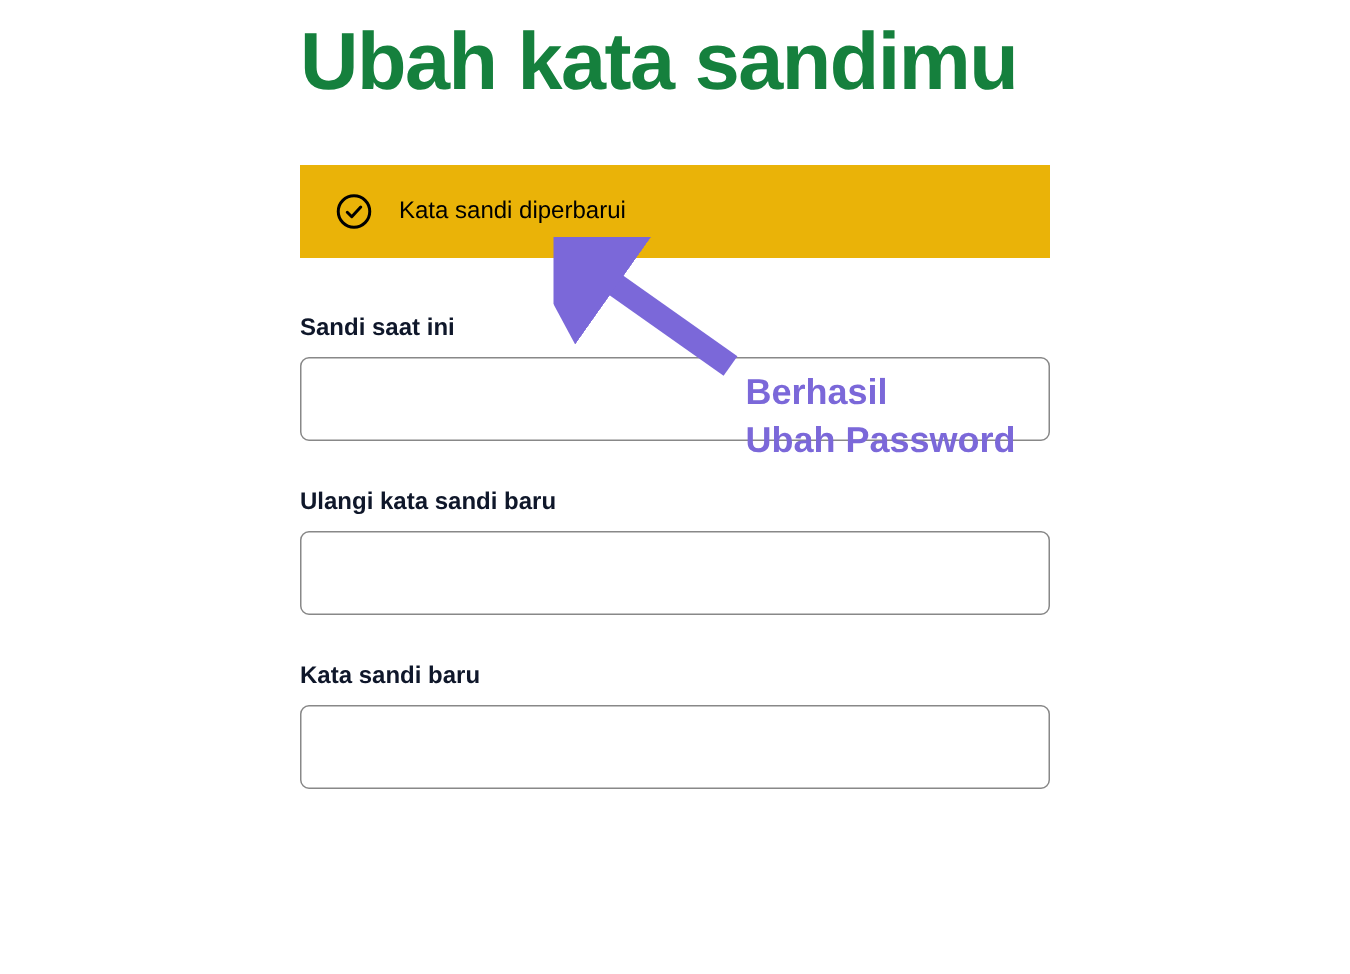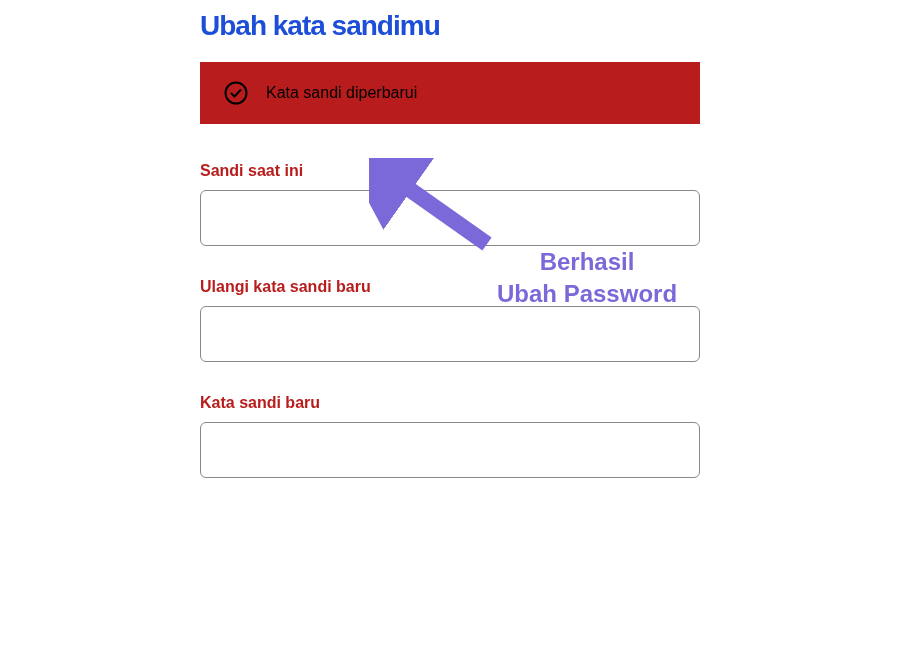--- a/index.html
+++ b/index.html
@@ -12,28 +12,28 @@
       background: #ffffff;
       width: 900px;
       height: 649px;
       position: relative;
     }
     .container {
       padding: 0 200px;
       padding-top: 10px;
     }
     .page-title {
-      font-size: 28px;
+      font-size: 54px;
       font-weight: 800;
-      color: #1d4ed8;
+      color: #15803d;
       letter-spacing: -1px;
-      margin-bottom: 20px;
+      margin-bottom: 38px;
     }
     .success-banner {
-      background-color: #b91c1c;
+      background-color: #eab308;
       display: flex;
       align-items: center;
       padding: 19px 24px;
       margin-bottom: 38px;
     }
     .success-check-icon {
       width: 24px;
       height: 24px;
       margin-right: 18px;
       flex-shrink: 0;
@@ -43,21 +43,21 @@
       font-weight: 400;
       color: #000000;
     }
     .form-group {
       margin-bottom: 32px;
     }
     .field-label {
       display: block;
       font-size: 16px;
       font-weight: 700;
-      color: #b91c1c;
+      color: #0f172a;
       margin-bottom: 10px;
     }
     .text-input {
       width: 100%;
       height: 56px;
       border: 1px solid #888888;
       border-radius: 6px;
       padding: 0 14px;
       font-size: 16px;
       outline: none;
@@ -69,21 +69,21 @@
       top: 158px;
       pointer-events: none;
     }
     .annotation-text {
       position: absolute;
       left: 497px;
       top: 246px;
       color: #7b68d9;
       font-size: 24px;
       font-weight: 700;
-      text-align: center;
+      text-align: left;
       line-height: 1.35;
       pointer-events: none;
     }
   </style>
 </head>
 <body>
 
 <div class="container">
   <h1 class="page-title">Ubah kata sandimu</h1>
 

